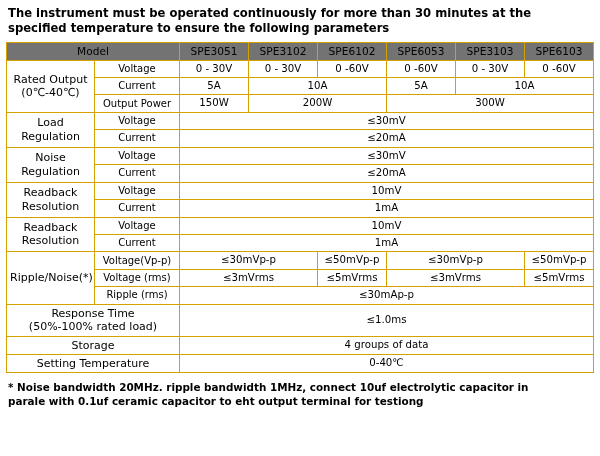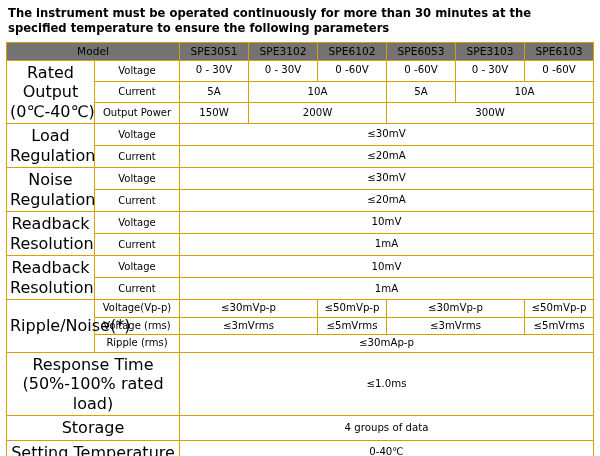--- a/index.html
+++ b/index.html
@@ -46,21 +46,21 @@
     box-sizing: border-box;
   }
   .hdr td {
     background: #737373;
     color: #ffffff;
     font-weight: bold;
     font-size: 10.6px;
     height: 20px;
   }
   .rowlabel {
-    font-size: 16px;
+    font-size: 11px;
   }
   .sublabel {
     font-size: 10px;
   }
   .two-line {
     line-height: 1.2;
   }
   .footnote {
     font-size: 10.4px;
     font-weight: bold;
@@ -211,14 +211,15 @@
         <td colspan="6">4 groups of data</td>
       </tr>
 
       <tr>
         <td colspan="2" class="rowlabel">Setting Temperature</td>
         <td colspan="6">0-40℃</td>
       </tr>
     </tbody>
   </table>
 
+  <div class="footnote">* Noise bandwidth 20MHz. ripple bandwidth 1MHz, connect 10uf electrolytic capacitor in parale with 0.1uf ceramic capacitor to eht output terminal for testiong</div>
 
 </div>
 
 </body></html>

